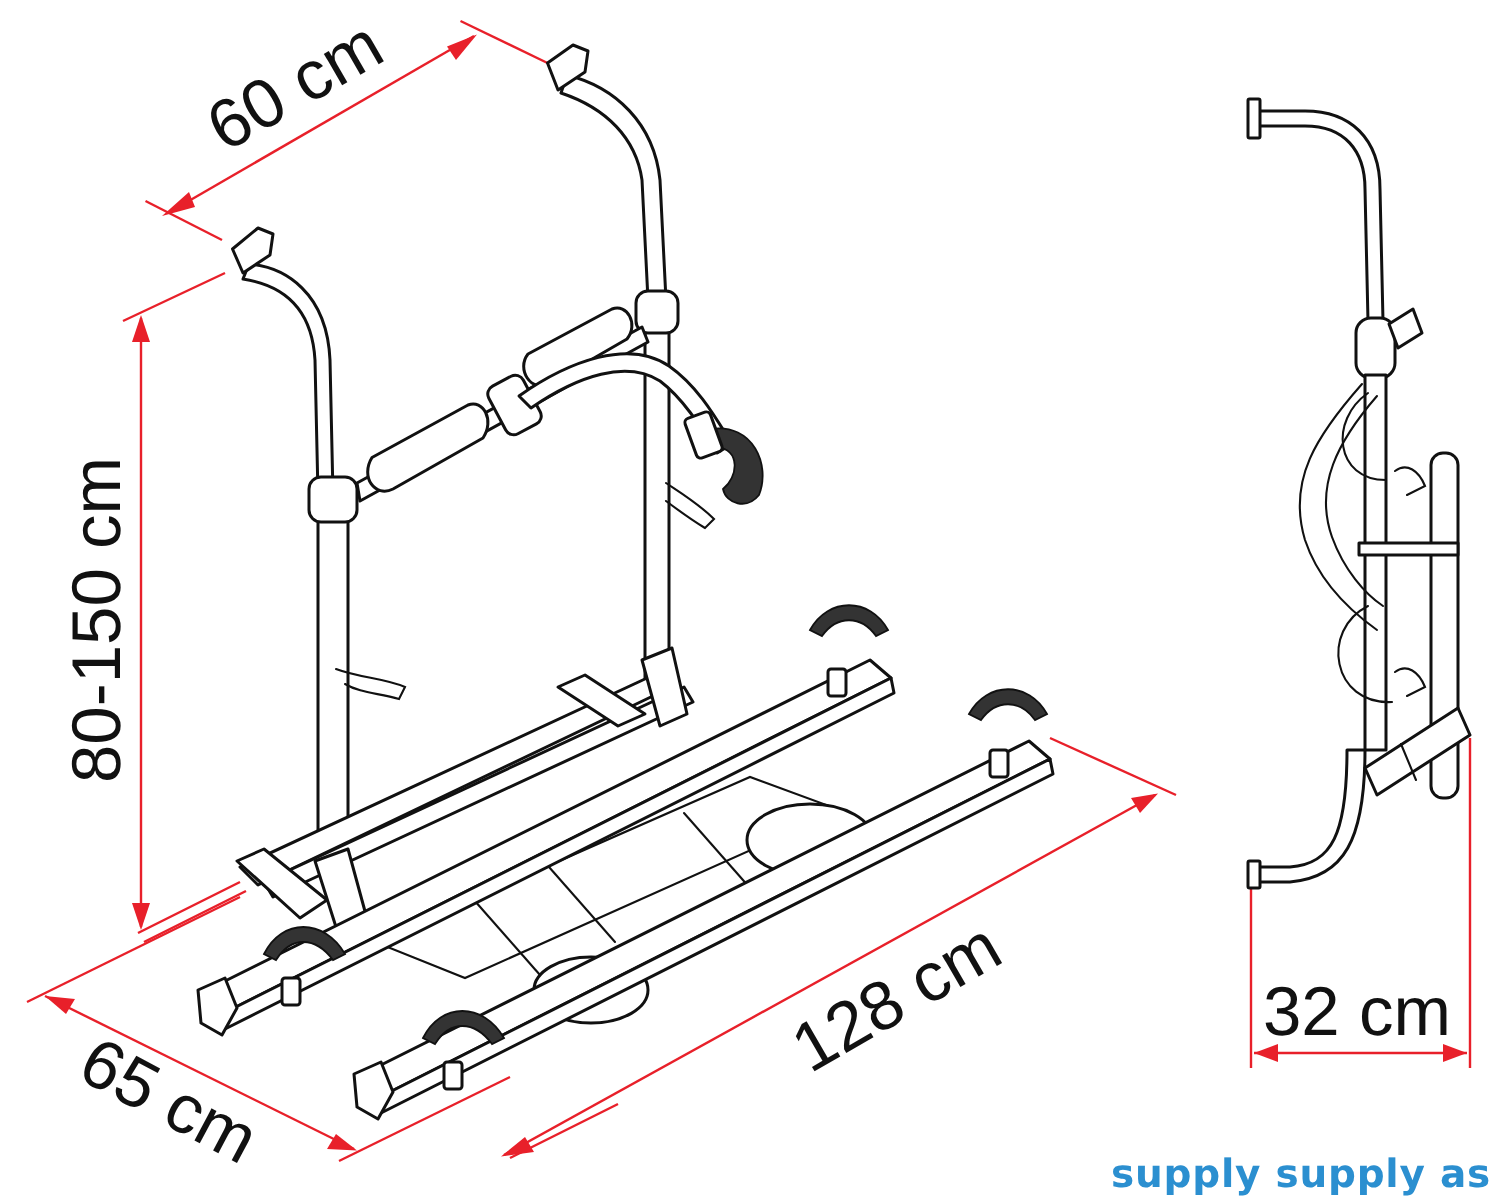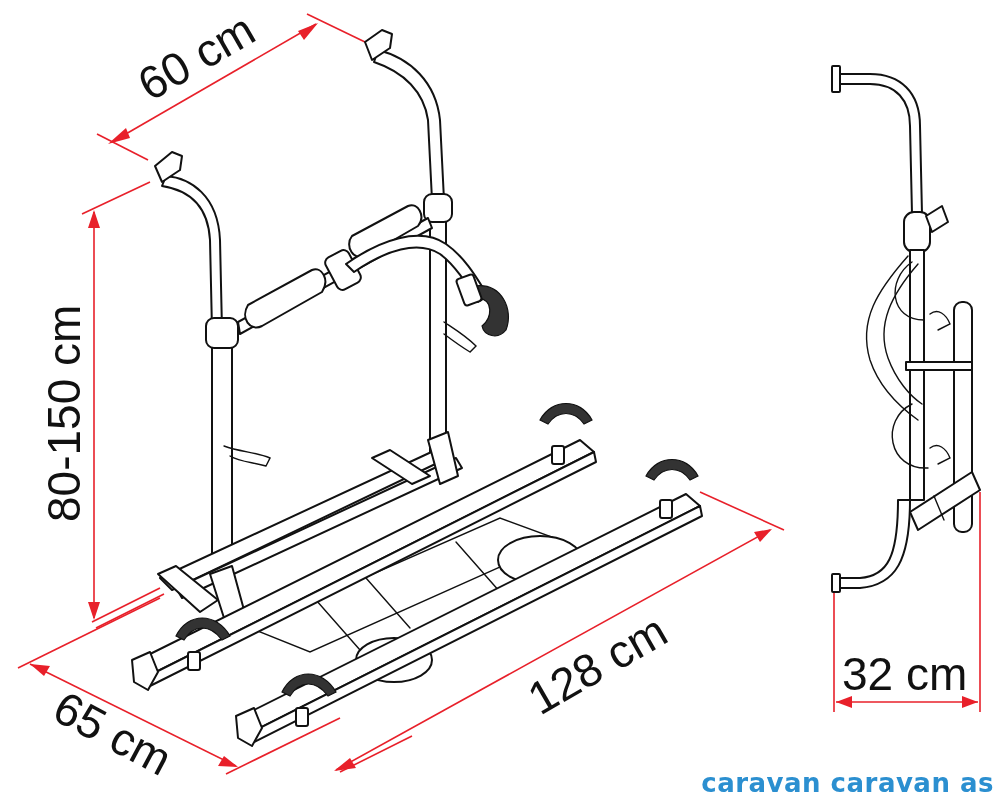--- a/index.html
+++ b/index.html
@@ -161,13 +161,13 @@
     <rect class="part" x="906" y="362" width="66" height="8"></rect>
 
     <path class="part-thin" d="M930,314 C938,308 946,314 950,324 L938,330"></path>
     <path class="part-thin" d="M930,448 C938,442 946,448 950,458 L938,464"></path>
 
     <path class="part" d="M910,512 L972,472 L980,490 L918,530 Z"></path>
     <path class="part-thin" d="M934,496 L944,520"></path>
   </g>
 </svg>
 
-<div class="brand">caravan caravan as</div>
+<div class="brand">supply supply as</div>
 
 </body></html>

